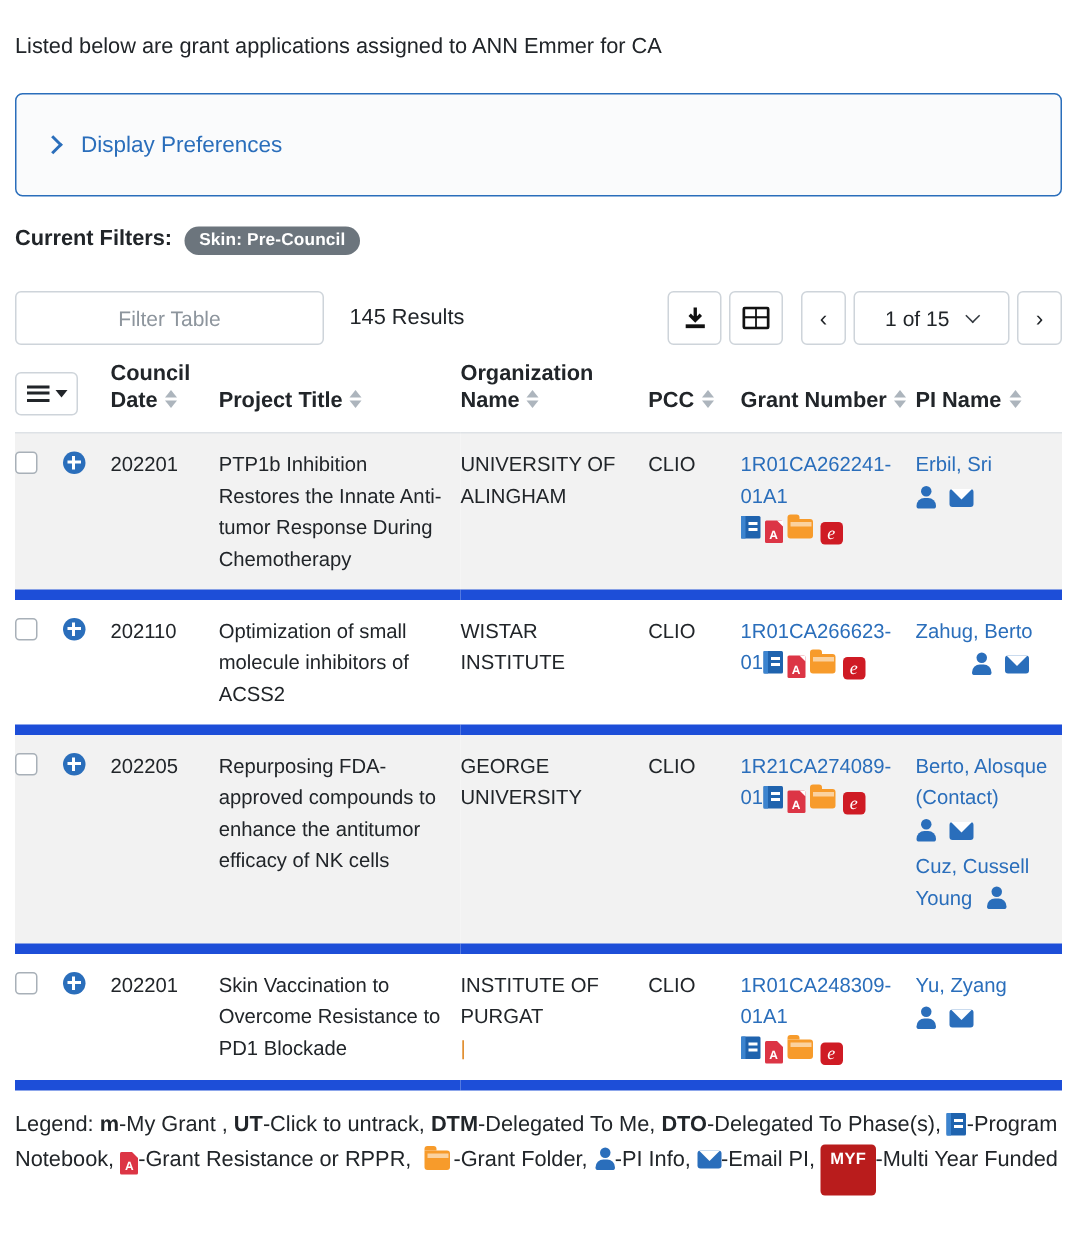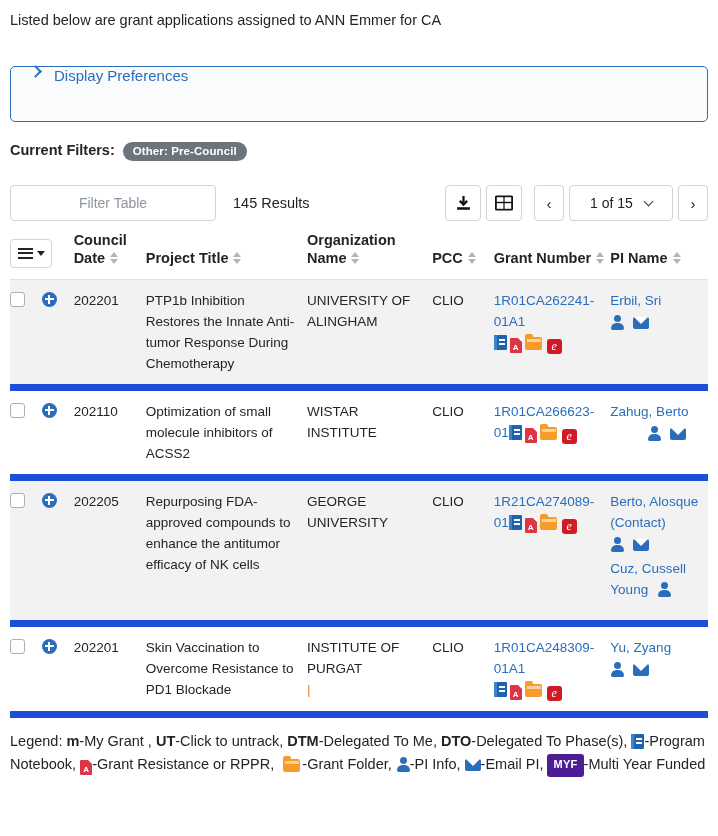--- a/index.html
+++ b/index.html
@@ -25,31 +25,31 @@
   .help-icon {
     width: 21px; height: 21px; border-radius: 50%;
     background: #2a6ebb; color: #fff;
     font-size: 15px; font-weight: 700; line-height: 21px;
     text-align: center; display: inline-block;
     font-family: "Liberation Serif", serif;
     margin-top: 4px;
   }
   .subtitle {
     font-size: 14.5px; color: #212529;
-    margin-top: 10px; line-height: 1.4;
+    margin-top: 21px; line-height: 1.4;
   }
 
   
   .prefs-panel {
-    margin-top: 36px;
+    margin-top: 21px;
     border: 1px solid #2a6ebb;
     border-radius: 5px;
     background: #fafbfc;
-    height: 56px;
-    display: flex; align-items: flex-start;
+    height: 69px;
+    display: flex; align-items: center;
     padding: 0 20px;
     gap: 14px;
     cursor: pointer;
   }
   .chev-right {
     display: inline-block;
     width: 9px; height: 9px;
     border-right: 2px solid #2a6ebb;
     border-top: 2px solid #2a6ebb;
     transform: rotate(45deg);
@@ -267,42 +267,42 @@
   .orange-bar { color: #e08b2a; }
 
   
   .legend {
     font-size: 14.5px; color: #212529;
     line-height: 1.62; margin-top: 12px;
   }
   .legend b { font-weight: 700; }
   .legend .ic, .legend .ic-person, .legend .ic-mail { cursor: default; }
   .myf {
-    display: inline-block; background: #4c1d95; color: #fff;
+    display: inline-block; background: #b91c1c; color: #fff;
     font-size: 11px; font-weight: 700; border-radius: 3px;
-    padding: 2px 6px 3px; vertical-align: 1px;
+    padding: 2px 6px 14px; vertical-align: 1px;
     letter-spacing: 0.3px;
   }
 </style>
 </head>
 <body>
 
 <div class="page">
 
 
   <div class="subtitle">Listed below are grant applications assigned to ANN Emmer for CA</div>
 
   <div class="prefs-panel">
     <span class="chev-right"></span>
     <span class="prefs-label">Display Preferences</span>
   </div>
 
   <div class="filters-row">
     <span class="filters-label">Current Filters:</span>
-    <span class="filter-chip">Other: Pre-Council</span>
+    <span class="filter-chip">Skin: Pre-Council</span>
   </div>
 
   <div class="toolbar">
     <input class="filter-input" type="text" placeholder="Filter Table" style="">
     <span class="results-count">145 Results</span>
 
     <div class="toolbar-right">
       <div class="tb-btn">
         <svg width="17" height="17" viewBox="0 0 16 16">
           <path d="M8 1 L8 8 M4.5 5.5 L8 9 L11.5 5.5" stroke="#111" stroke-width="2.1" fill="none"></path>

